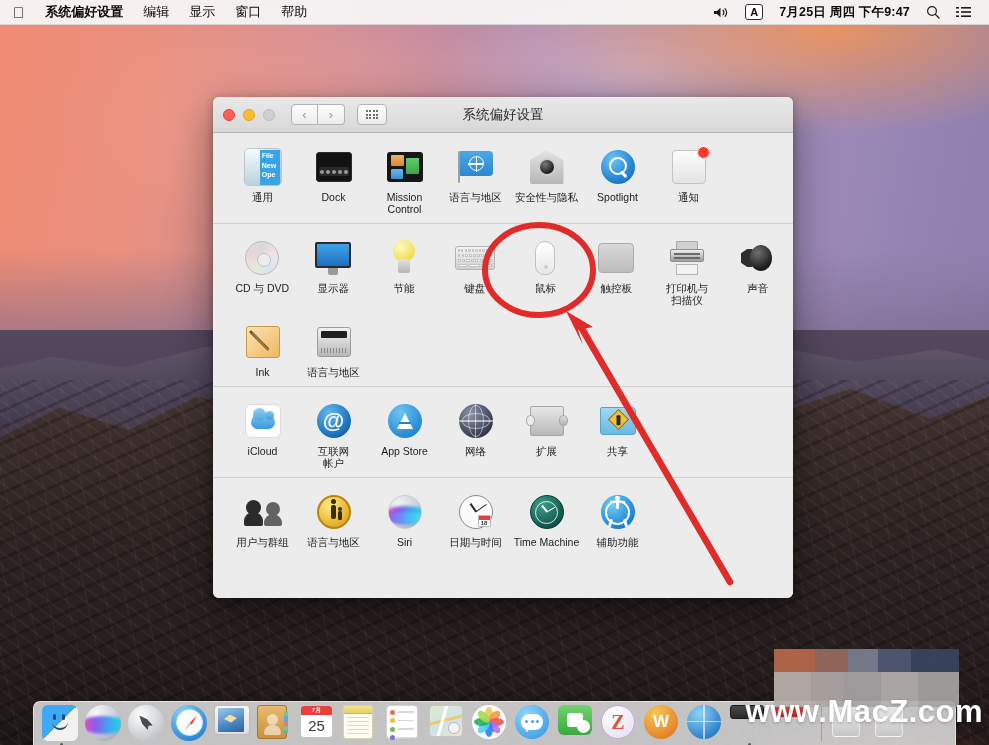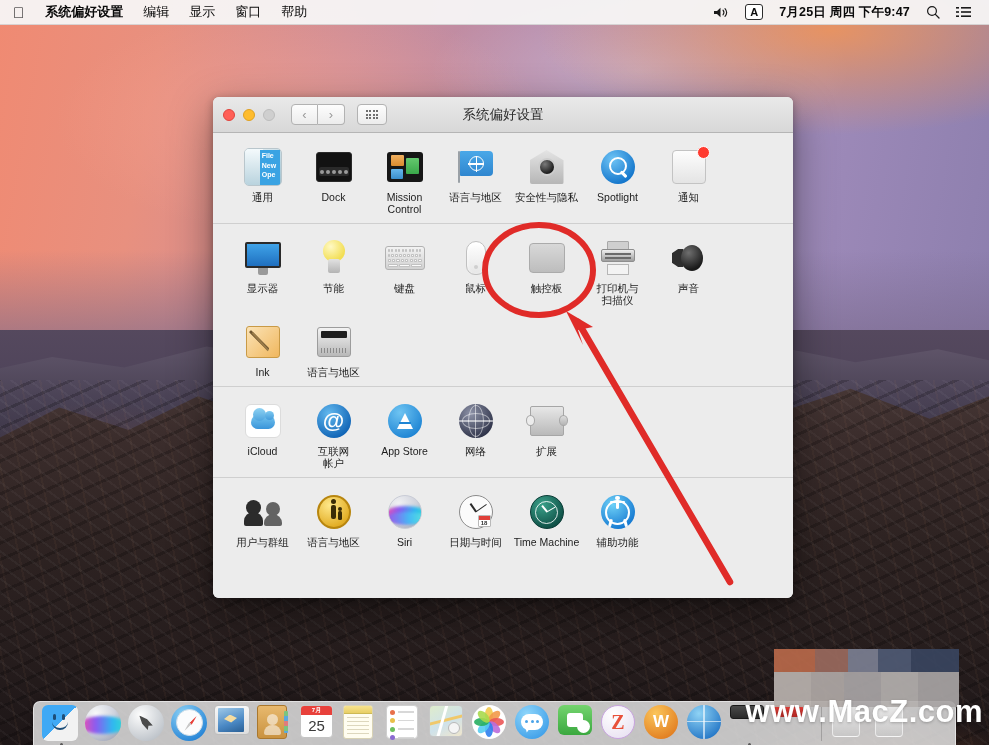--- a/index.html
+++ b/index.html
@@ -696,20 +696,26 @@
             </div>
             <div class="pref-label">通知</div>
           </div>
 
         </div>
       </div>
 
       <div class="pane">
         <div class="prow">
 
+          <div class="pref">
+            <div class="pref-icon">
+                <div class="ic-cd"></div>
+              </div>
+            <div class="pref-label">CD 与 DVD</div>
+          </div>
 
           <div class="pref">
             <div class="pref-icon">
               <div class="ic-display">
                   <div class="scr">
                     <i></i>
                   </div>
                   <div class="stand"></div>
                 </div>
             </div>
@@ -875,20 +881,31 @@
             <div class="pref-icon">
               <div class="ic-ext">
                   <div class="p"></div>
                   <div class="knobL"></div>
                   <div class="knobR"></div>
                 </div>
             </div>
             <div class="pref-label">扩展</div>
           </div>
 
+          <div class="pref">
+            <div class="pref-icon">
+              <div class="ic-share">
+                  <div class="fold"></div>
+                  <div class="sign">
+                    <i></i>
+                  </div>
+                </div>
+            </div>
+            <div class="pref-label">共享</div>
+          </div>
 
         </div>
       </div>
 
       <div class="pane">
         <div class="prow">
 
           <div class="pref">
             <div class="pref-icon">
               <div class="ic-users">

